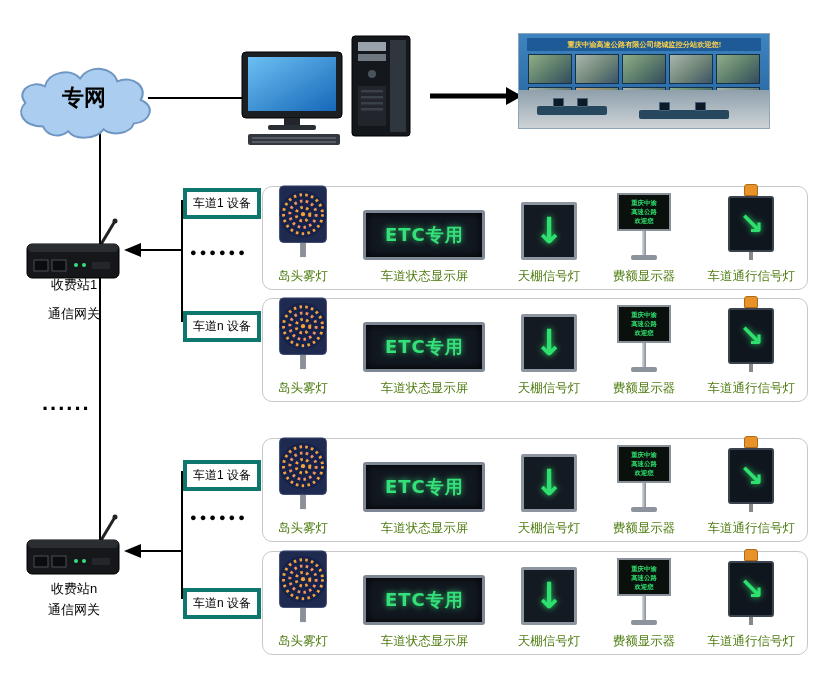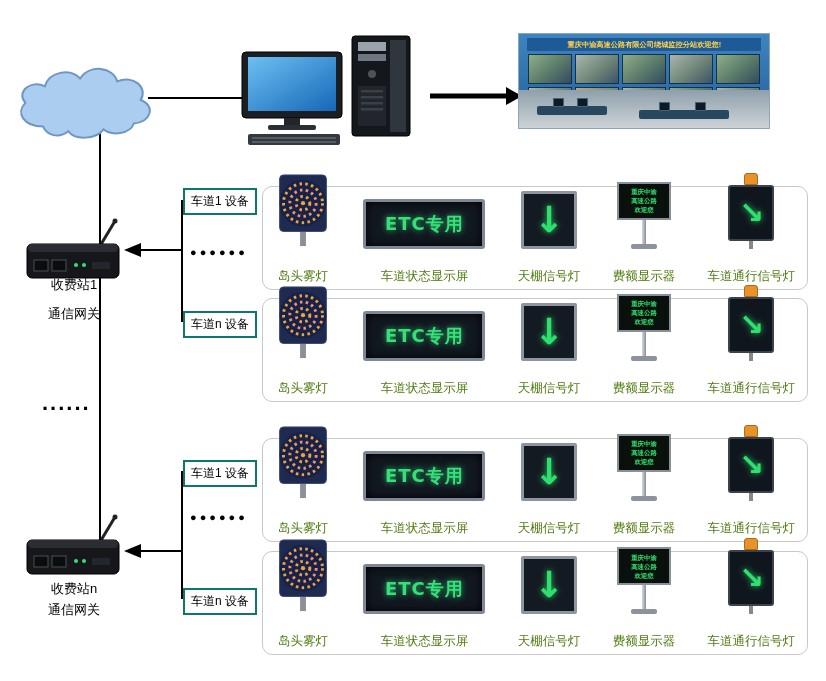--- a/index.html
+++ b/index.html
@@ -27,27 +27,27 @@
   .cr-floor{position:absolute;left:0;right:0;bottom:0;height:38px;background:linear-gradient(180deg,#8fa0ac 0%,#cdd3d6 100%);}
   .cr-desk{position:absolute;background:#27475e;height:9px;border-radius:2px;}
   .cr-mon{position:absolute;width:9px;height:7px;background:#0d1b26;border:1px solid #44607a;}
 
   
   .gateway{position:absolute;z-index:3;}
   .gw-caption{position:absolute;left:26px;width:96px;text-align:center;font-size:13px;z-index:3;white-space:nowrap;}
   .dots-vert{position:absolute;left:42px;font-size:22px;font-weight:bold;letter-spacing:2px;z-index:3;}
 
   
-  .group-label{position:absolute;border:2px solid #0f766e;background:#fff;font-size:12px;padding:3px 6px;white-space:nowrap;z-index:3;}
+  .group-label{position:absolute;border:4px solid #0f766e;background:#fff;font-size:12px;padding:3px 6px;white-space:nowrap;z-index:3;}
   .bracket-dots{position:absolute;left:190px;font-size:11px;letter-spacing:3px;z-index:3;color:#000;}
 
   
   .equip-row{position:absolute;left:262px;width:546px;height:104px;border:1px solid #c8c8c8;border-radius:10px;
     display:flex;align-items:flex-end;justify-content:space-between;padding:4px 12px 4px;box-sizing:border-box;z-index:2;background:#fff;}
-  .cell{display:flex;flex-direction:column;align-items:center;justify-content:flex-end;gap:19px;}
+  .cell{display:flex;flex-direction:column;align-items:center;justify-content:flex-end;gap:8px;}
   .cell-label{font-size:12.5px;color:#4d7c0f;white-space:nowrap;}
 
   
   .dev{display:flex;flex-direction:column;align-items:center;}
   .etc-display{width:122px;height:50px;background:#121820;border:3px solid #7e8794;border-radius:3px;
     display:flex;align-items:center;justify-content:center;box-shadow:inset 0 0 10px #000;box-sizing:border-box;}
   .etc-text{color:#35e07a;font-weight:bold;font-size:18px;letter-spacing:1px;
     text-shadow:0 0 6px rgba(53,224,122,.85);font-family:"DejaVu Sans",sans-serif;}
   .canopy{width:56px;height:58px;background:#141a22;border:3px solid #8d95a0;border-radius:2px;
     display:flex;align-items:center;justify-content:center;box-sizing:border-box;}
@@ -81,20 +81,21 @@
     <polygon points="124,250 141,243 141,257" fill="#000"></polygon>
     <path d="M182 551 H138" stroke="#000" stroke-width="2" fill="none"></path>
     <polygon points="124,551 141,544 141,558" fill="#000"></polygon>
     <path d="M182 200 V322" stroke="#000" stroke-width="2" fill="none"></path>
     <path d="M182 471 V599" stroke="#000" stroke-width="2" fill="none"></path>
   </svg>
 
   <svg class="cloud" width="160" height="88" viewBox="0 0 160 90">
     <path d="M38 72 C18 72 10 58 20 48 C10 36 26 24 40 31 C44 16 66 12 76 23 C86 8 110 11 114 26 C130 19 146 32 138 45 C154 51 148 68 131 69 C127 80 108 82 100 75 C92 86 70 86 64 77 C54 85 42 81 38 72 Z" fill="#aacdf0" stroke="#6f96c2" stroke-width="2"></path>
   </svg>
+  <div class="cloud-label">专网</div>
 
   <div class="computer">
     <svg width="190" height="112" viewBox="0 0 190 112">
       <defs>
         <linearGradient id="scr" x1="0" y1="0" x2="1" y2="1">
           <stop offset="0" stop-color="#6cc0f2"></stop>
             <stop offset="1" stop-color="#1667b8"></stop>
         </linearGradient>
       </defs>
 

